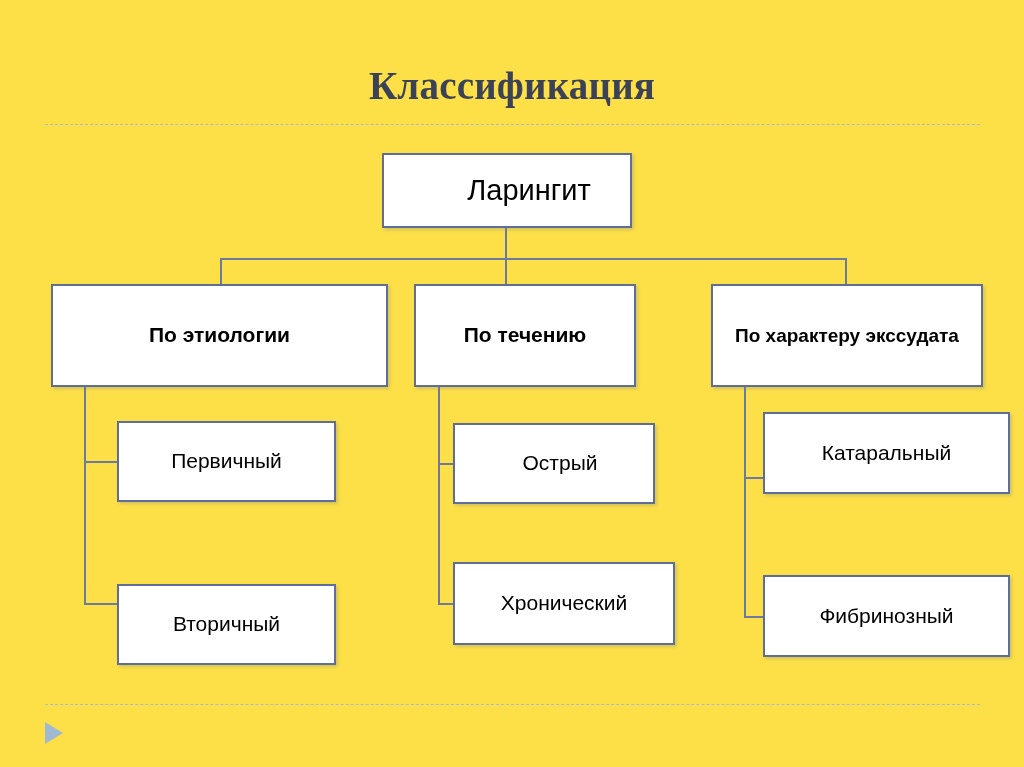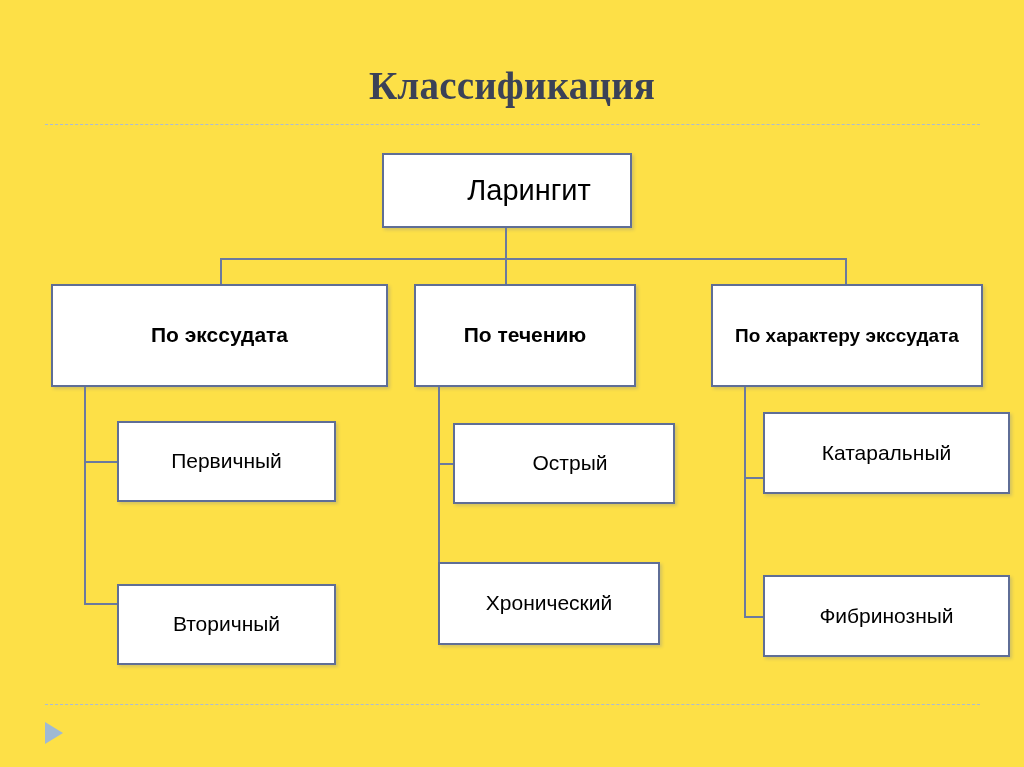--- a/index.html
+++ b/index.html
@@ -110,33 +110,33 @@
   <div class="conn v" style="left:438px; top:387px; height:218px;"></div>
   <div class="conn h" style="left:438px; top:463px; width:26px;"></div>
   <div class="conn h" style="left:438px; top:603px; width:26px;"></div>
 
   <div class="conn v" style="left:744px; top:387px; height:231px;"></div>
   <div class="conn h" style="left:744px; top:477px; width:22px;"></div>
   <div class="conn h" style="left:744px; top:616px; width:22px;"></div>
 
   <div class="node root" style="left:382px; top:153px; width:250px; height:75px;padding-left:44px;">Ларингит</div>
 
-  <div class="node cat" style="left:51px; top:284px; width:337px; height:103px;">По экссудата</div>
+  <div class="node cat" style="left:51px; top:284px; width:337px; height:103px;">По этиологии</div>
 
   <div class="node cat" style="left:414px; top:284px; width:222px; height:103px;">По течению</div>
 
   <div class="node cat tight" style="left:711px; top:284px; width:272px; height:103px;">По характеру экссудата</div>
 
   <div class="node leaf" style="left:117px; top:421px; width:219px; height:81px;">Первичный</div>
 
   <div class="node leaf" style="left:117px; top:584px; width:219px; height:81px;">Вторичный</div>
 
-  <div class="node leaf" style="left:453px; top:423px; width:222px; height:81px;padding-left:12px;">Острый</div>
+  <div class="node leaf" style="left:453px; top:423px; width:202px; height:81px;padding-left:12px;">Острый</div>
 
-  <div class="node leaf" style="left:438px; top:562px; width:222px; height:83px;">Хронический</div>
+  <div class="node leaf" style="left:453px; top:562px; width:222px; height:83px;">Хронический</div>
 
   <div class="node leaf" style="left:763px; top:412px; width:247px; height:82px;">Катаральный</div>
 
   <div class="node leaf" style="left:763px; top:575px; width:247px; height:82px;">Фибринозный</div>
 
   <div id="nav-next"></div>
 
 </div>
 
 </body></html>

